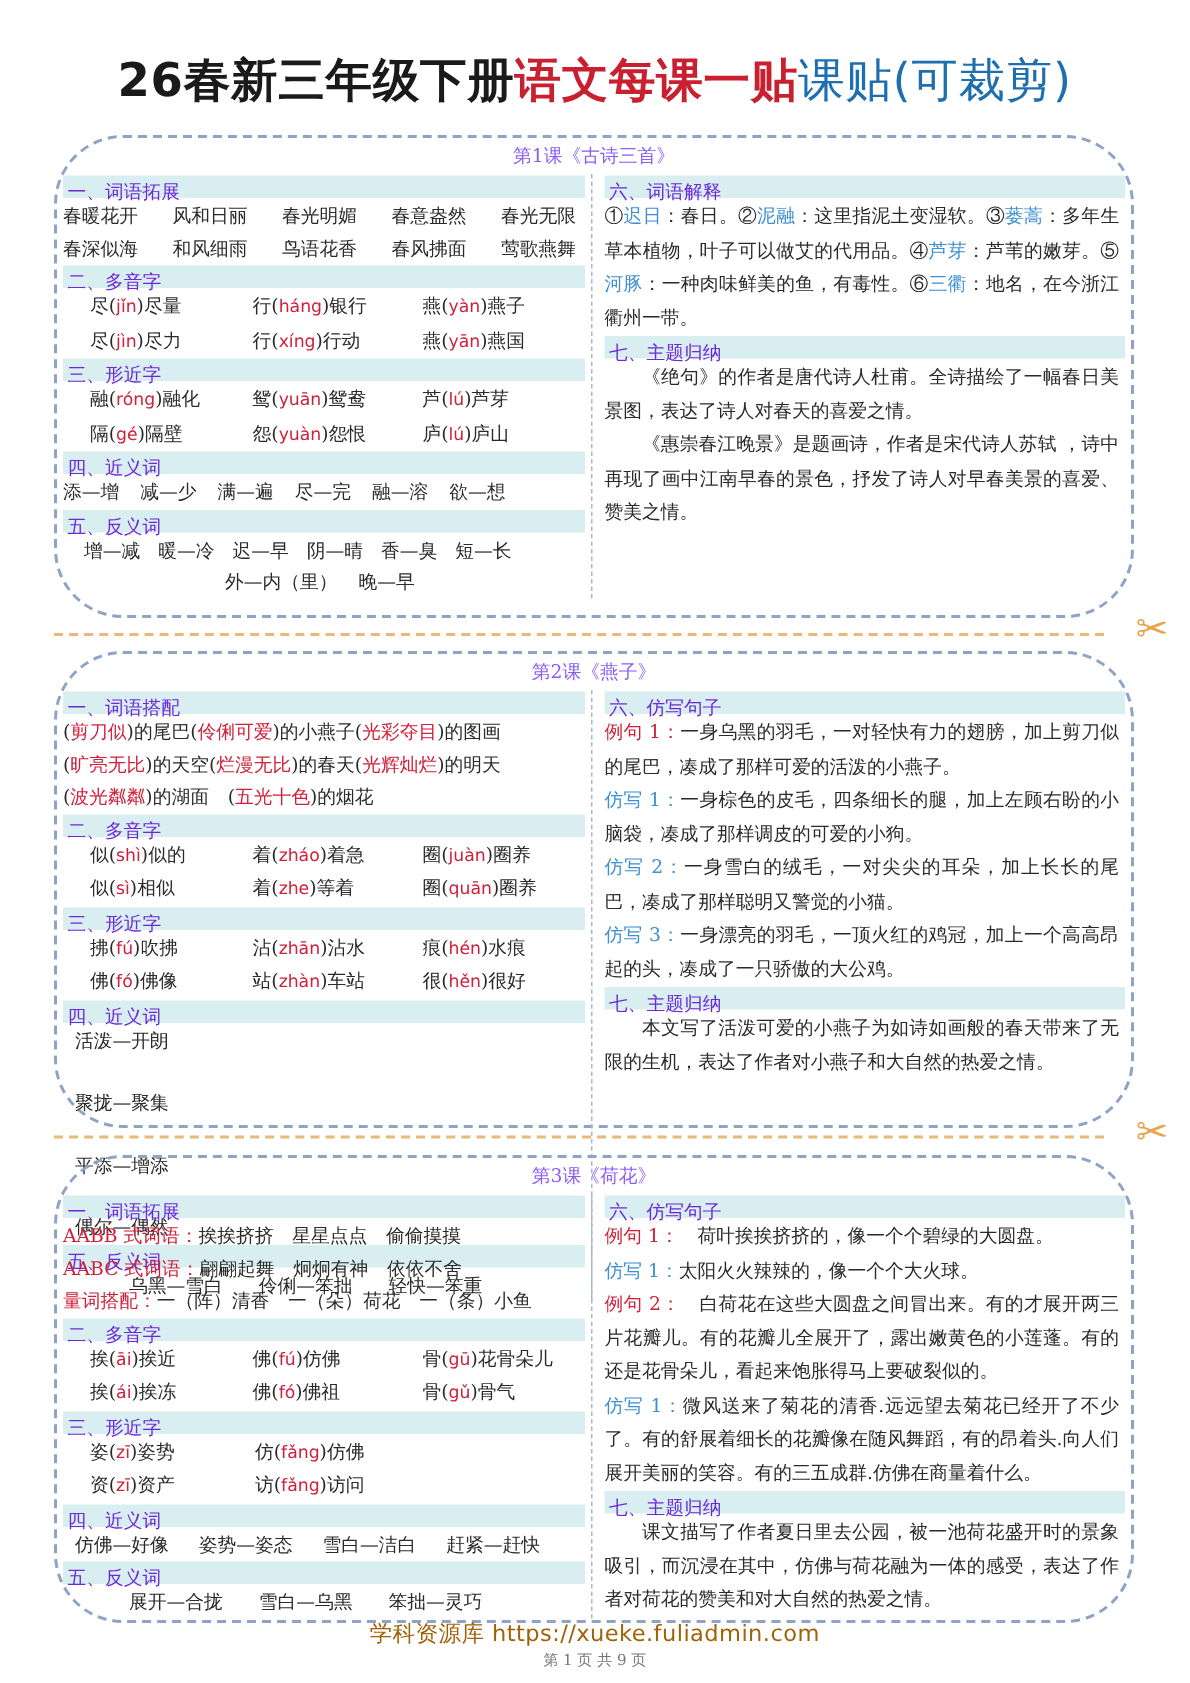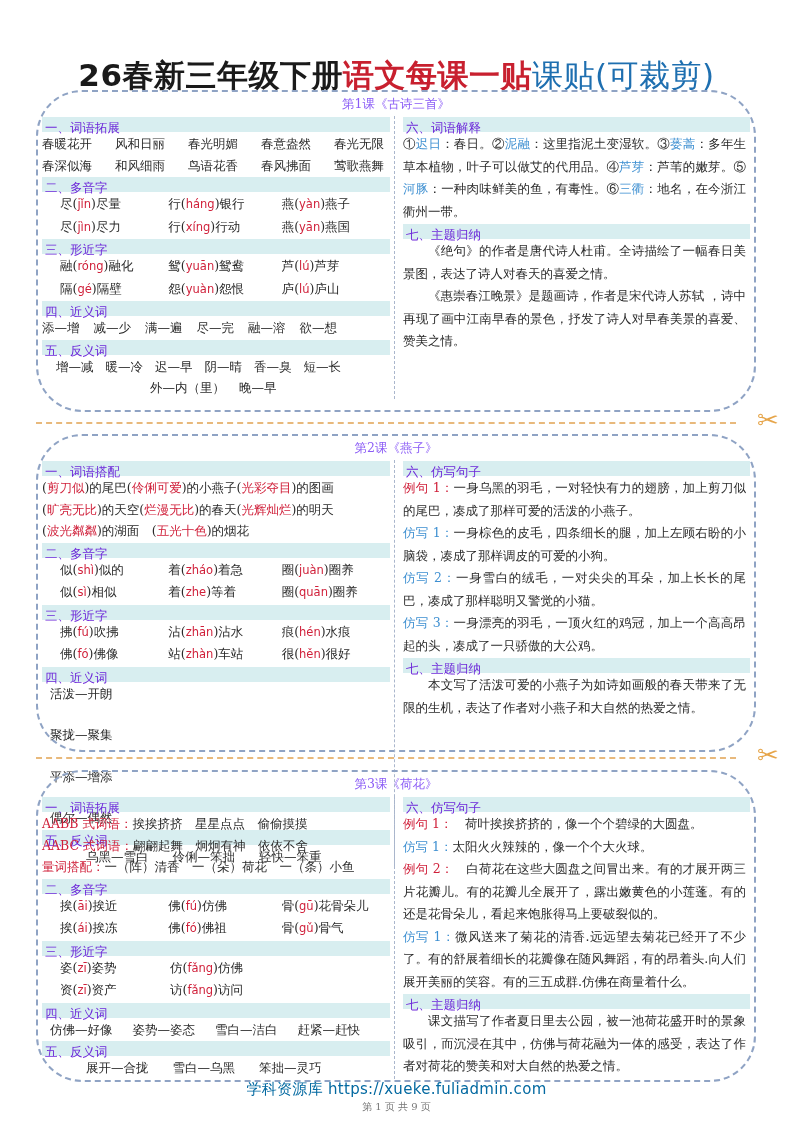--- a/index.html
+++ b/index.html
@@ -1,21 +1,21 @@
 <!DOCTYPE html>
 <html><head>
 <meta charset="utf-8">
 <style>
   * { box-sizing: border-box; margin: 0; padding: 0; }
   body {
     width: 793px; height: 1122px; background: #ffffff; position: relative; overflow: hidden;
     font-family: "DejaVu Serif", "Liberation Serif", serif; color: #2a2a2a;
   }
   .page-title {
-    position: absolute; top: 53px; left: 0; width: 793px; text-align: center;
+    position: absolute; top: 32px; left: 0; width: 793px; text-align: center;
     font-family: "DejaVu Sans", "Liberation Sans", sans-serif; font-weight: bold;
     font-size: 31px; letter-spacing: 0.5px; line-height: 44px;
   }
   .t-black { color: #1a1a1a; }
   .t-red { color: #c8202f; }
   .t-blue { color: #1e6fb0; font-weight: normal; }
 
   .card {
     position: absolute; left: 36px; width: 720px;
     border: 2px dashed #8fa3c4; border-radius: 46px 46px 46px 46px;
@@ -39,21 +39,21 @@
   .pin { color: #d0203a; font-family: "DejaVu Sans", sans-serif; font-size: 11.5px; }
   .divider {
     position: absolute; left: 36px; width: 700px; border-top: 2px dashed #e8b97c;
   }
   .scissor {
     position: absolute; right: 8px; width: 34px; height: 30px; color: #e6a54a;
     font-size: 26px; line-height: 30px; text-align: center; font-family: "DejaVu Sans", sans-serif;
   }
   .footer-wm {
     position: absolute; left: 0; width: 793px; top: 1080px; text-align: center;
-    font-family: "DejaVu Sans", sans-serif; font-size: 15px; color: #0369a1; letter-spacing: 0.3px;
+    font-family: "DejaVu Sans", sans-serif; font-size: 15px; color: #a16207; letter-spacing: 0.3px;
   }
   .footer-page {
     position: absolute; left: 0; width: 793px; top: 1100px; text-align: center;
     font-size: 10px; color: #777;
   }
 </style>
 </head>
 <body>
 
 <div class="page-title">

